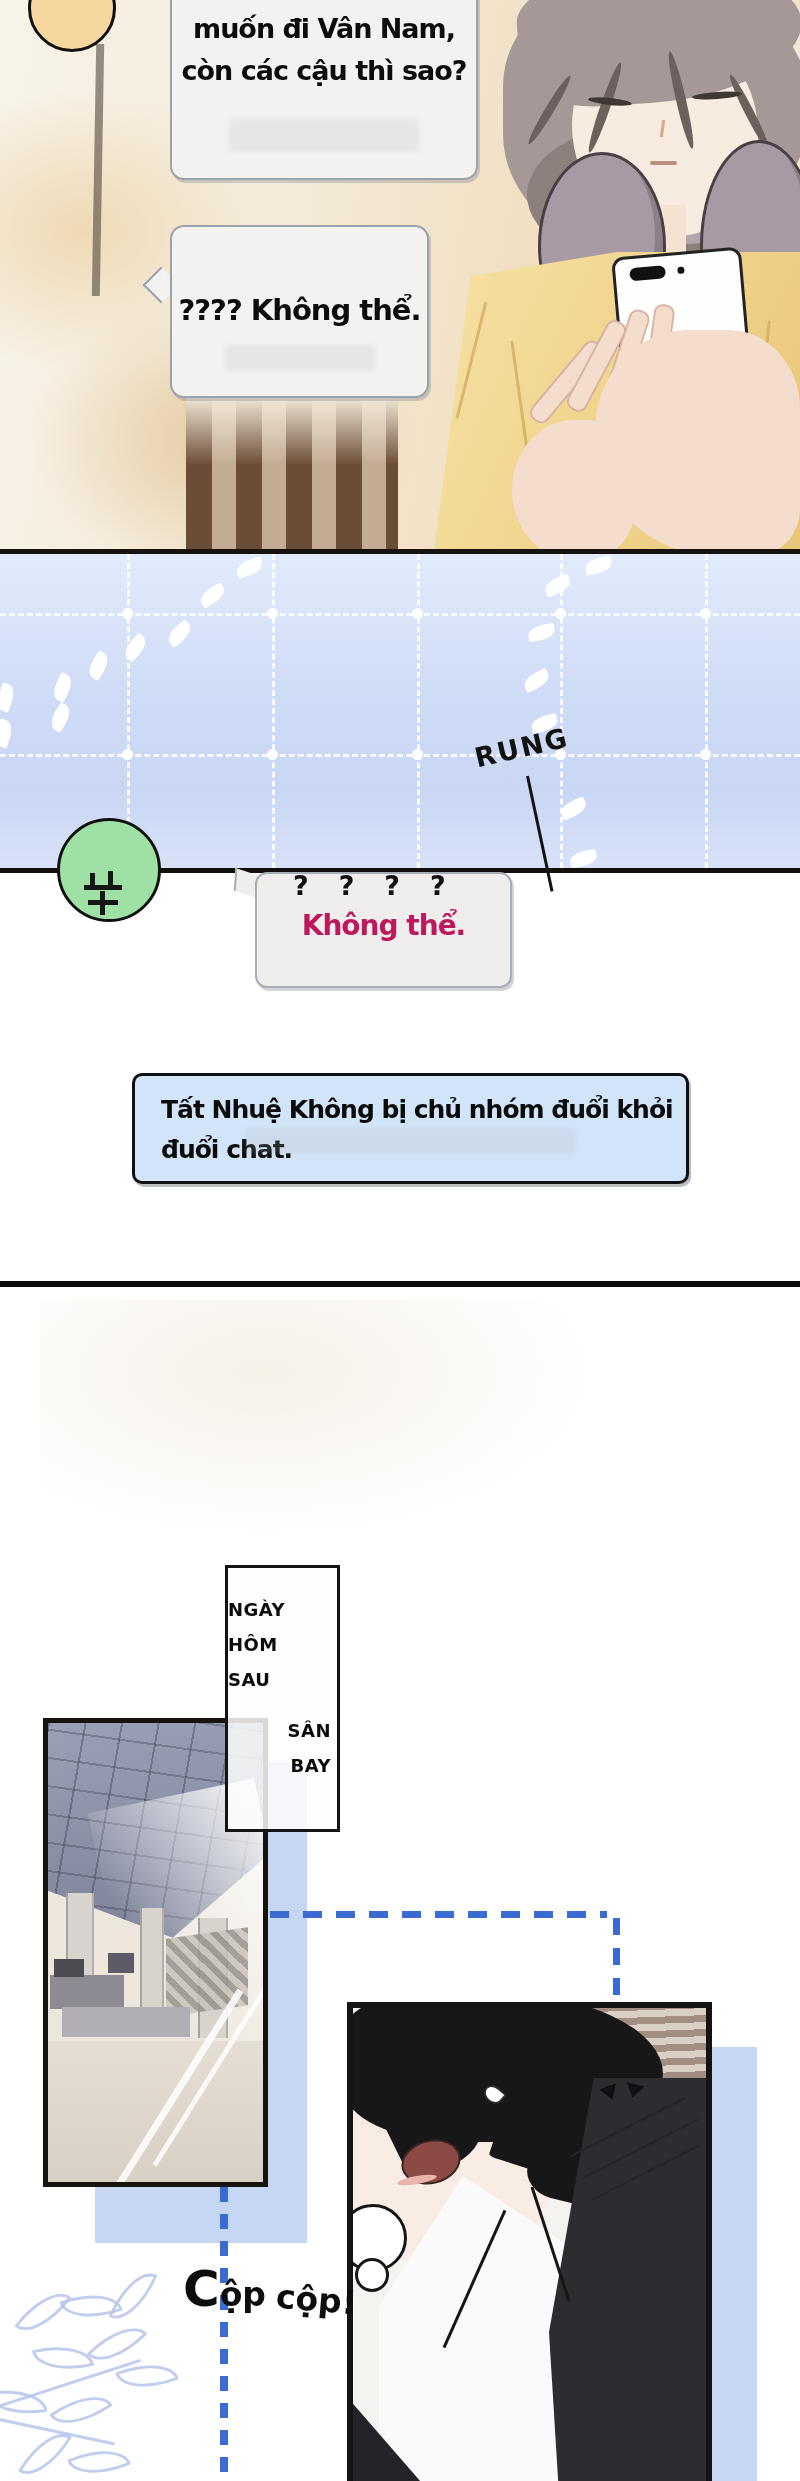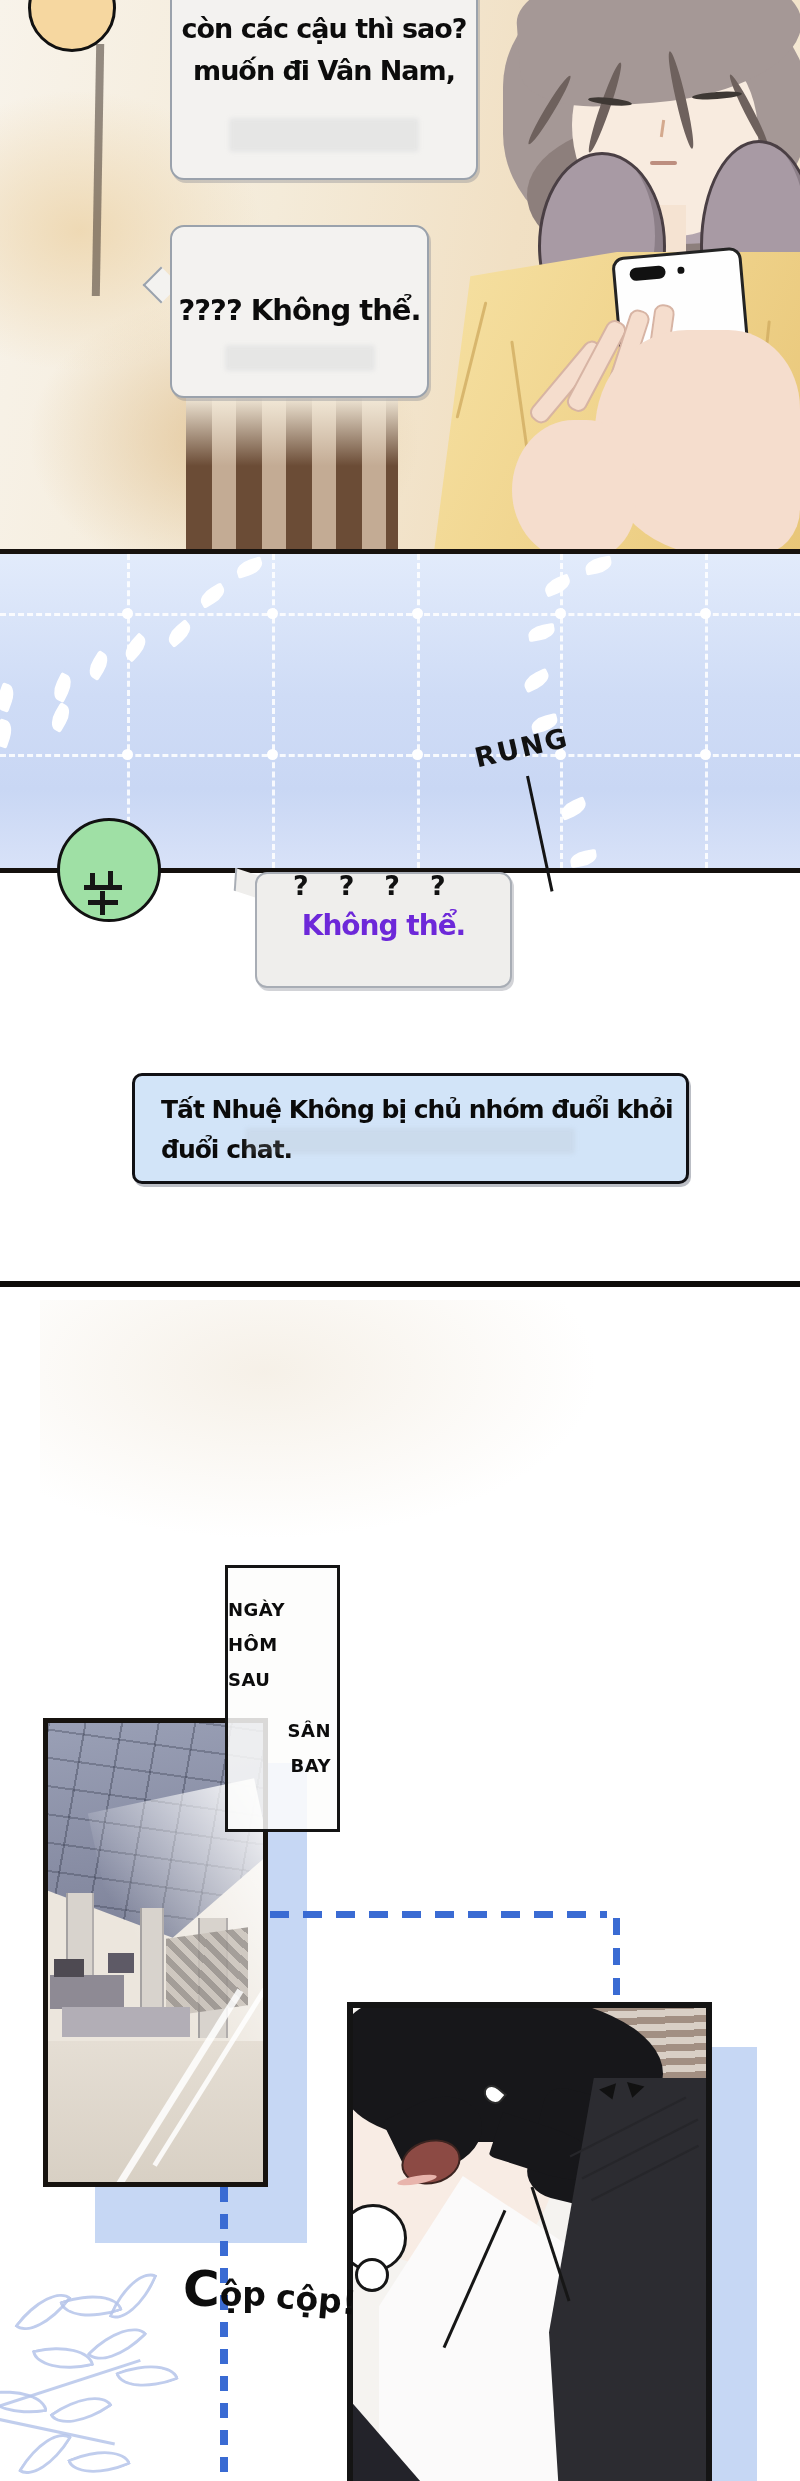--- a/index.html
+++ b/index.html
@@ -91,21 +91,21 @@
   .avatar-mute{left:57px;top:818px;width:98px;height:98px;background:#9fe0a5;z-index:1;}
   .glyph{position:absolute;background:#161616;}
   .bubble3{
     left:255px;top:872px;width:257px;height:116px;z-index:5;
     background:#efeeec;border:2px solid #a8adb5;border-radius:12px;
     box-shadow:2px 3px 0 rgba(125,130,140,.35);box-sizing:border-box;
   }
   .bubble3-tail{left:234px;top:872px;width:22px;height:22px;background:#efeeec;
     transform:rotate(18deg) skew(14deg);border-left:2px solid #a8adb5;z-index:5;}
   .qrow{display:flex;gap:30px;padding-left:36px;margin-top:-4px;font-weight:bold;font-size:27px;color:#111;}
-  .bubble3-text{margin-top:8px;text-align:center;font-weight:bold;font-size:28px;letter-spacing:-1px;color:#6d28d9;}
+  .bubble3-text{margin-top:8px;text-align:center;font-weight:bold;font-size:28px;letter-spacing:-1px;color:#be185d;}
   .notification{
     left:132px;top:1073px;width:557px;height:111px;z-index:4;box-sizing:border-box;
     background:#d2e4f8;border:3px solid #101014;border-radius:10px;
     padding:14px 0 0 26px;color:#0b0b0b;font-weight:bold;font-size:25px;
     letter-spacing:-1px;line-height:40px;box-shadow:2px 3px 0 rgba(60,70,90,.35);
   }
   .divider{left:0;top:1281px;width:800px;height:6px;background:#0e0c09;}
   .wash{left:40px;top:1300px;width:560px;height:240px;
     background:radial-gradient(ellipse at 40% 30%,rgba(238,228,212,.55),rgba(238,228,212,0) 70%);}
 
@@ -228,22 +228,22 @@
     </div>
     <div class="abs skin finger" style="left:556px;top:332px;transform:rotate(40deg);"></div>
     <div class="abs skin finger" style="left:586px;top:316px;transform:rotate(28deg);"></div>
     <div class="abs skin finger" style="left:616px;top:308px;transform:rotate(18deg);"></div>
     <div class="abs skin finger" style="left:648px;top:304px;transform:rotate(8deg);"></div>
     <div class="abs skin" style="left:595px;top:330px;width:205px;height:224px;border-radius:45% 35% 20% 55%;"></div>
     <div class="abs skin" style="left:512px;top:420px;width:124px;height:140px;border-radius:50% 40% 40% 50%;"></div>
 
     <div class="abs avatar avatar-tan"></div>
     <div class="abs speech bubble1">
+      <div class="b-text">muốn đi Vân Nam,</div>
       <div class="b-text">còn các cậu thì sao?</div>
-      <div class="b-text">muốn đi Vân Nam,</div>
       <div class="watermark" style="width:190px;height:34px;margin:26px auto 0;"></div>
     </div>
     <div class="abs speech-tail" style="left:148px;top:272px;position:absolute;"></div>
     <div class="abs speech bubble2">
       <div class="b-text" style="font-size:29px;">???? Không thể.</div>
       <div class="watermark" style="width:150px;height:26px;margin:14px auto 0;"></div>
     </div>
   </div>
 
   <div class="abs panel2">

